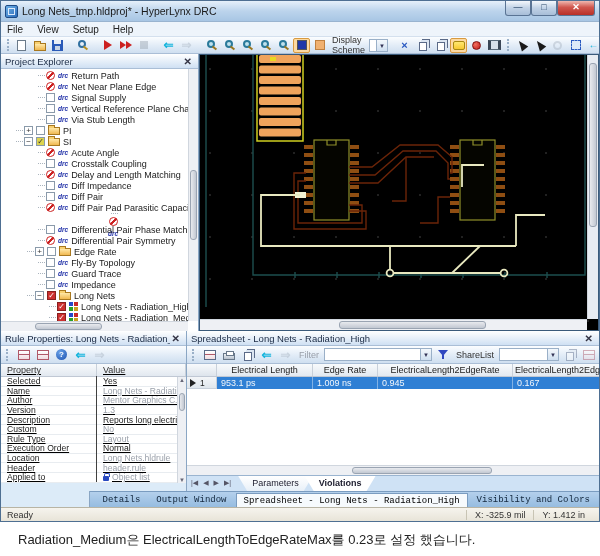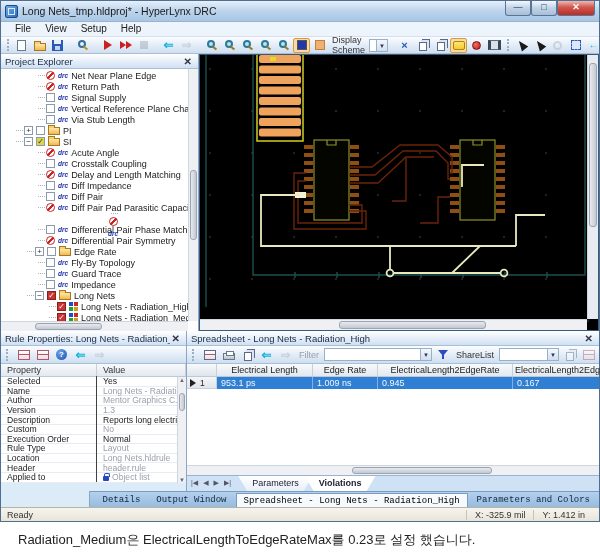--- a/index.html
+++ b/index.html
@@ -11,21 +11,21 @@
   .titlebar { height:21px; display:flex; align-items:center; padding:0 4px; gap:4px;
               background:linear-gradient(#e6f0fa,#bcd4ec 50%,#a8c6e4); border-bottom:1px solid #9ab4d0; }
   .app-ico { width:13px; height:13px; background:linear-gradient(135deg,#6fb2e8,#2a6ab8); border:1px solid #1c4a86; border-radius:2px; position:relative; }
   .app-ico:after { content:''; position:absolute; inset:2px; border:1px solid #dceafc; }
   .titlebar .title { font-size:10.5px; color:#1a1a1a; flex:1; white-space:nowrap; overflow:hidden; }
   .winbtns { display:flex; align-self:flex-start; }
   .wbtn { width:26px; height:15px; border:1px solid #5a7494; border-top:none; border-radius:0 0 3px 3px;
           background:linear-gradient(#f4f8fc,#c0d2e6 50%,#a8bed8); font-size:9px; line-height:13px; text-align:center; color:#1c3a5c; }
   .wbtn.close { width:38px; background:linear-gradient(#f0b8b0,#d0564e 45%,#b83028); color:#fff; font-weight:bold; }
 
-  .menubar { height:15px; background:#eef4fb; display:flex; align-items:flex-start; padding-left:8px; gap:2px; border-bottom:1px solid #d4e0ee; }
+  .menubar { height:15px; background:#eef4fb; display:flex; align-items:center; padding-left:0; gap:2px; border-bottom:1px solid #d4e0ee; }
   .menu-item { font-size:10px; color:#222; padding:1px 6px; }
 
   .toolbar { height:17px; background:linear-gradient(#fbfdff,#dfeaf6 60%,#cfdff0); display:flex; align-items:center; padding:0 3px; gap:1px; border-bottom:1px solid #aabed6; }
   .grip { width:4px; height:12px; border-left:2px dotted #9ab0c8; margin:0 3px; }
   .sep  { width:1px; height:13px; background:#aabed6; margin:0 3px; }
   .tbtn { min-width:17px; height:15px; display:inline-flex; align-items:center; justify-content:center; border-radius:2px; }
   .tbtn.pressed { background:#fcdcA0; background:#fcd9a2; border:1px solid #d89a40; }
   .tbtn.dis { opacity:.45; }
 
   
@@ -98,21 +98,21 @@
   
   .canvas { flex:1; position:relative; background:#000; overflow:hidden; border:1px solid #3a5a7a; }
   .canvas svg { position:absolute; top:0; left:0; }
   .canvas .vscroll { bottom:11px; background:#e8ecf2; }
   .canvas .hscroll { right:11px; height:11px; }
 
   
   .bottom { height:160px; display:flex; }
   .rp { width:186px; border-right:1px solid #8aa6c4; background:#dcebf8; display:flex; flex-direction:column; }
   .rp-toolbar, .ss-toolbar { height:18px; background:linear-gradient(#fbfdff,#dfeaf6 60%,#cfdff0); border-bottom:1px solid #aabed6; display:flex; align-items:center; padding:0 2px; gap:2px; }
-  .rp-grid { background:#fff; font-size:9px; position:relative; }
+  .rp-grid { background:#fff; font-size:9px; position:relative;text-decoration:underline; }
   .rp-head { display:flex; height:13px; background:linear-gradient(#f8fafc,#e2e8f0); border-bottom:1px solid #c0c8d4; color:#333; }
   .rp-head span { padding:1px 6px; border-right:1px solid #c8d0da; }
   .rp-c1 { width:96px; flex:none; } .rp-c2 { flex:1; }
   .prow { display:flex; height:9.6px; border-bottom:1px solid #e8ecf0; align-items:center; }
   .pcell { padding:0 6px; white-space:nowrap; overflow:hidden; font-size:8.6px; }
   .pname { width:96px; flex:none; border-right:1px solid #404040; color:#222; }
   .pval { flex:1; color:#222; display:flex; align-items:center; gap:3px; }
   .pval.muted { color:#9aa0aa; }
   .lock { width:6px; height:5px; background:#2848c0; border-radius:1px; position:relative; flex:none; margin-top:2px; }
   .lock:before { content:''; position:absolute; top:-3px; left:1px; width:4px; height:3px; border:1px solid #2848c0; border-bottom:none; border-radius:2px 2px 0 0; }
@@ -282,26 +282,26 @@
     <div class="pexp">
       <div class="ptitle">
         <span class="pt-label">Project Explorer</span>
         <span class="pclose">✕</span>
       </div>
       <div class="treewrap">
         <div class="tree">
             <div class="titem" style="padding-left: 37px;">
               <span class="ban"></span>
               <span class="drc">drc</span>
+              <span class="tlabel">Return Path</span>
+            </div>
+            <div class="titem" style="padding-left: 37px;">
+              <span class="ban"></span>
+              <span class="drc">drc</span>
               <span class="tlabel">Net Near Plane Edge</span>
-            </div>
-            <div class="titem" style="padding-left: 37px;">
-              <span class="ban"></span>
-              <span class="drc">drc</span>
-              <span class="tlabel">Return Path</span>
             </div>
             <div class="titem" style="padding-left: 37px;">
               <span class="chk "></span>
               <span class="drc">drc</span>
               <span class="tlabel">Signal Supply</span>
             </div>
             <div class="titem" style="padding-left: 37px;">
               <span class="chk "></span>
               <span class="drc">drc</span>
               <span class="tlabel">Vertical Reference Plane Change</span>
@@ -598,29 +598,29 @@
                 <span>Reports long electri...</span>
               </span>
             </div>
             <div class="prow">
               <span class="pcell pname">Custom</span>
               <span class="pcell pval muted">
                 <span>No</span>
               </span>
             </div>
             <div class="prow">
+              <span class="pcell pname">Rule Type</span>
+              <span class="pcell pval muted">
+                <span>Layout</span>
+              </span>
+            </div>
+            <div class="prow">
               <span class="pcell pname">Execution Order</span>
               <span class="pcell pval">
                 <span>Normal</span>
-              </span>
-            </div>
-            <div class="prow">
-              <span class="pcell pname">Rule Type</span>
-              <span class="pcell pval muted">
-                <span>Layout</span>
               </span>
             </div>
             <div class="prow">
               <span class="pcell pname">Location</span>
               <span class="pcell pval muted">
                 <span>Long Nets.hldrule</span>
               </span>
             </div>
             <div class="prow">
               <span class="pcell pname">Header</span>
@@ -720,21 +720,21 @@
       </div>
     </div>
   </div>
 
   <div class="dockrow">
     <div class="dock-spacer"></div>
     <div class="docktabs">
         <span class="dtab">Details</span>
         <span class="dtab">Output Window</span>
         <span class="dtab active">Spreadsheet - Long Nets - Radiation_High</span>
-        <span class="dtab">Parameters and Colors</span>
+        <span class="dtab">Visibility and Colors</span>
       </div>
   </div>
 
   <div class="statusbar">
     <span class="sb-ready">Ready</span>
     <span class="sb-coord">X: -325.9 mil</span>
     <span class="sb-coord">Y: 1.412 in</span>
   </div>
 </div>
 

